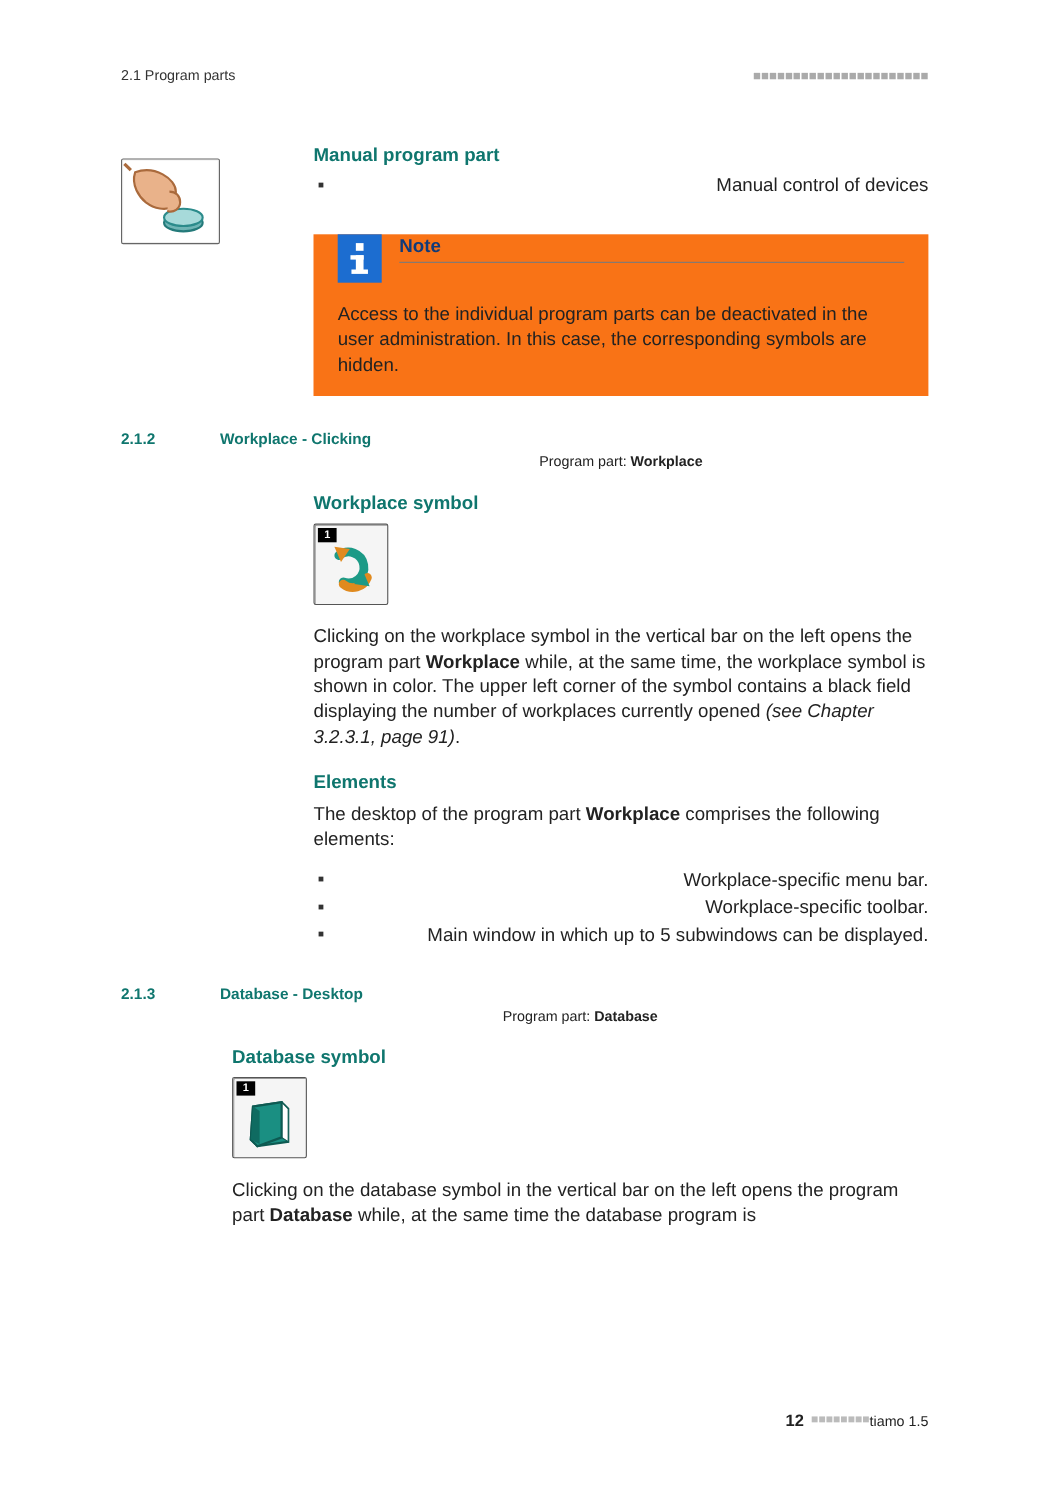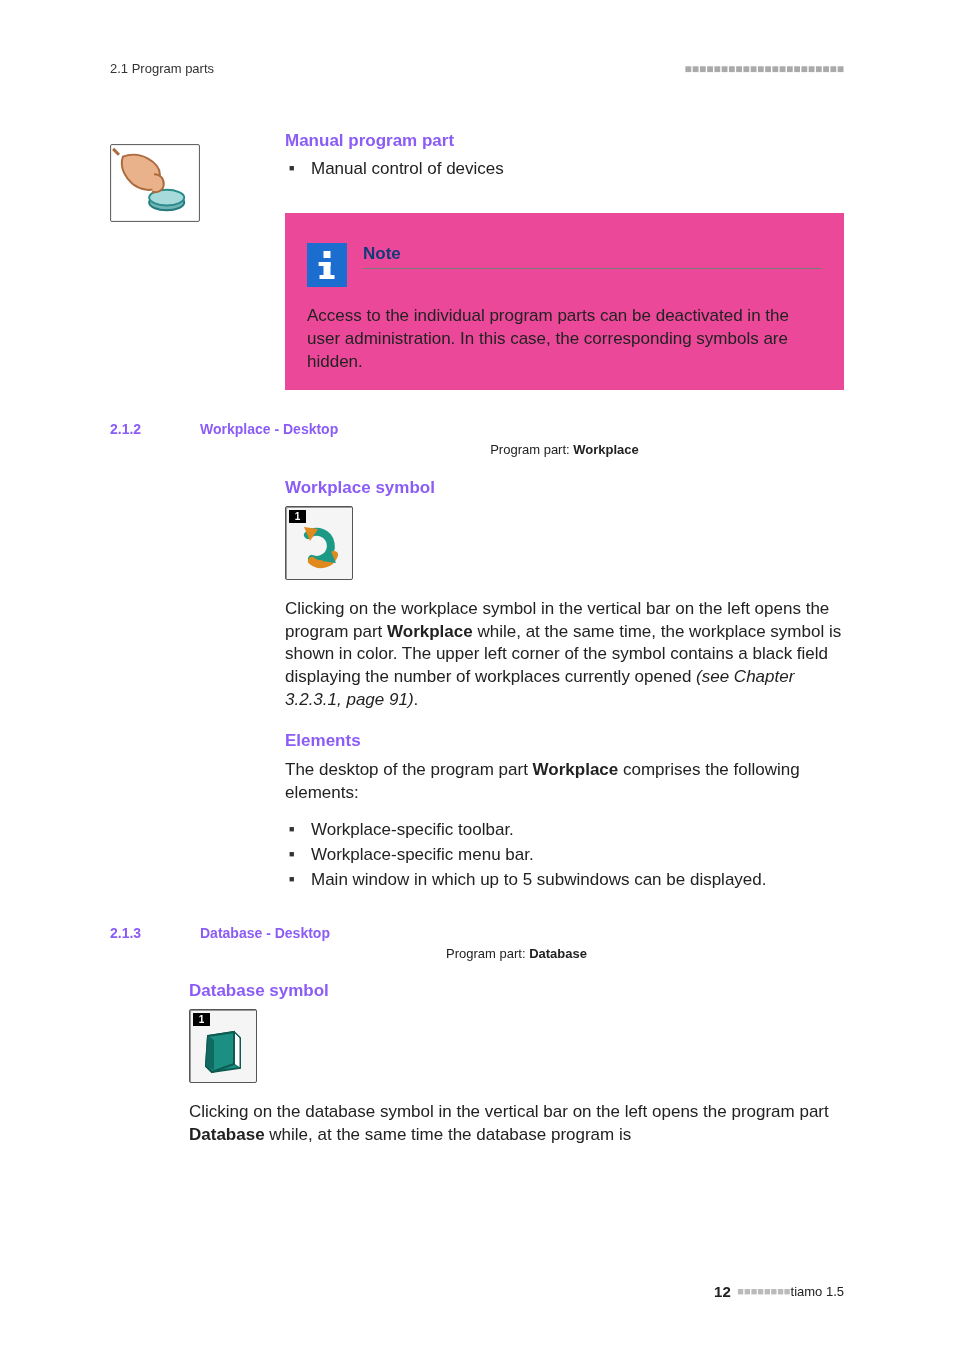--- a/index.html
+++ b/index.html
@@ -36,21 +36,21 @@
   }
   .square-row span {
     color: #aaa;
     font-size: 12px;
     letter-spacing: 0;
   }
 
   
   .sec-black {
     font-weight: 700;
-    color: #8b5cf6;
+    color: #0f766e;
   }
   .sec-title {
     font-size: 17px;
     margin: 0 0 6px 0;
   }
   .sec-title-big {
     font-size: 14px;
     margin: 0 0 2px 0;
     display: flex;
     gap: 30px;
@@ -83,34 +83,35 @@
   }
 
   ul.bullets {
     list-style: none;
     padding: 0 0 0 26px;
     margin: 4px 0 0 0;
   }
   ul.bullets li {
     position: relative;
     padding: 0 0 2px 0;
+    text-align: right;
   }
   ul.bullets li::before {
     content: "■";
     position: absolute;
     left: -22px;
     top: 4px;
     font-size: 9px;
     color: #333;
   }
 
   
   .note-box {
-    background: #ec4899;
-    padding: 30px 22px 16px 22px;
+    background: #f97316;
+    padding: 0 22px 16px 22px;
     margin-top: 30px;
   }
   .note-head {
     display: flex;
     align-items: flex-start;
     gap: 16px;
   }
   .note-label-wrap {
     flex: 1;
   }
@@ -273,21 +274,21 @@
         </div>
         <p class="note-body">Access to the individual program parts can be deactivated in the user administration. In this case, the corresponding symbols are hidden.</p>
       </div>
     </div>
   </div>
 
   <div class="spacer-30"></div>
 
   <div class="sec-black sec-title-big">
     <span class="sec-num">2.1.2</span>
-    <span>Workplace - Desktop</span>
+    <span>Workplace - Clicking</span>
   </div>
   <div class="right-col" style="margin-left:175px;">
     <p class="subtext">
       <span>Program part: </span><span class="bold">Workplace</span>
     </p>
     <div class="spacer-18"></div>
     <p class="sec-black sec-title">Workplace symbol</p>
 
     <div class="symbol-thumb">
       <div class="badge">1</div>
@@ -304,33 +305,33 @@
       <span>Clicking on the workplace symbol in the vertical bar on the left opens the program part </span><span class="bold">Workplace</span><span> while, at the same time, the workplace symbol is shown in color. The upper left corner of the symbol contains a black field displaying the number of workplaces currently opened </span><span class="italic">(see Chapter 3.2.3.1, page 91)</span><span>.</span>
     </p>
 
     <div class="spacer-18"></div>
     <p class="sec-black sec-title">Elements</p>
     <p>
       <span>The desktop of the program part </span><span class="bold">Workplace</span><span> comprises the following elements:</span>
     </p>
     <div class="spacer-10"></div>
     <ul class="bullets">
+      <li>Workplace-specific menu bar.</li>
       <li>Workplace-specific toolbar.</li>
-      <li>Workplace-specific menu bar.</li>
       <li>Main window in which up to 5 subwindows can be displayed.</li>
     </ul>
   </div>
 
   <div class="spacer-30"></div>
 
   <div class="sec-black sec-title-big">
     <span class="sec-num">2.1.3</span>
     <span>Database - Desktop</span>
   </div>
-  <div class="right-col" style="margin-left:79px;">
+  <div class="right-col" style="margin-left:101px;">
     <p class="subtext">
       <span>Program part: </span><span class="bold">Database</span>
     </p>
     <div class="spacer-18"></div>
     <p class="sec-black sec-title">Database symbol</p>
 
     <div class="symbol-thumb">
       <div class="badge">1</div>
       <svg viewBox="0 0 66 72" width="66" height="72" style="position:absolute;top:0;left:0;">
         <polygon points="18,26 44,22 50,28 50,58 22,62 16,56" fill="#1a8f82" stroke="#0d5a52" stroke-width="2"></polygon>

